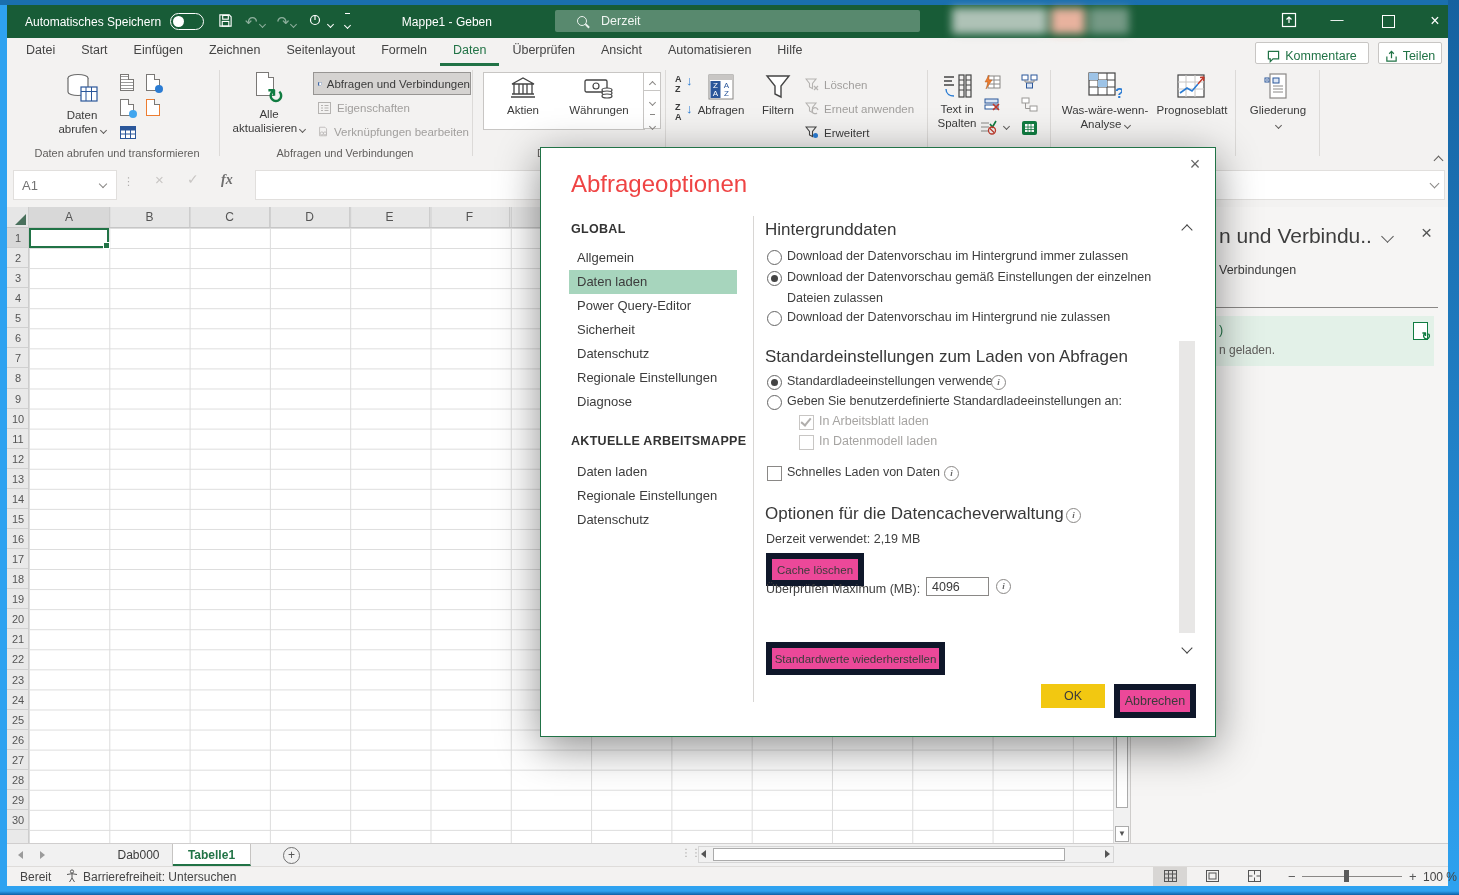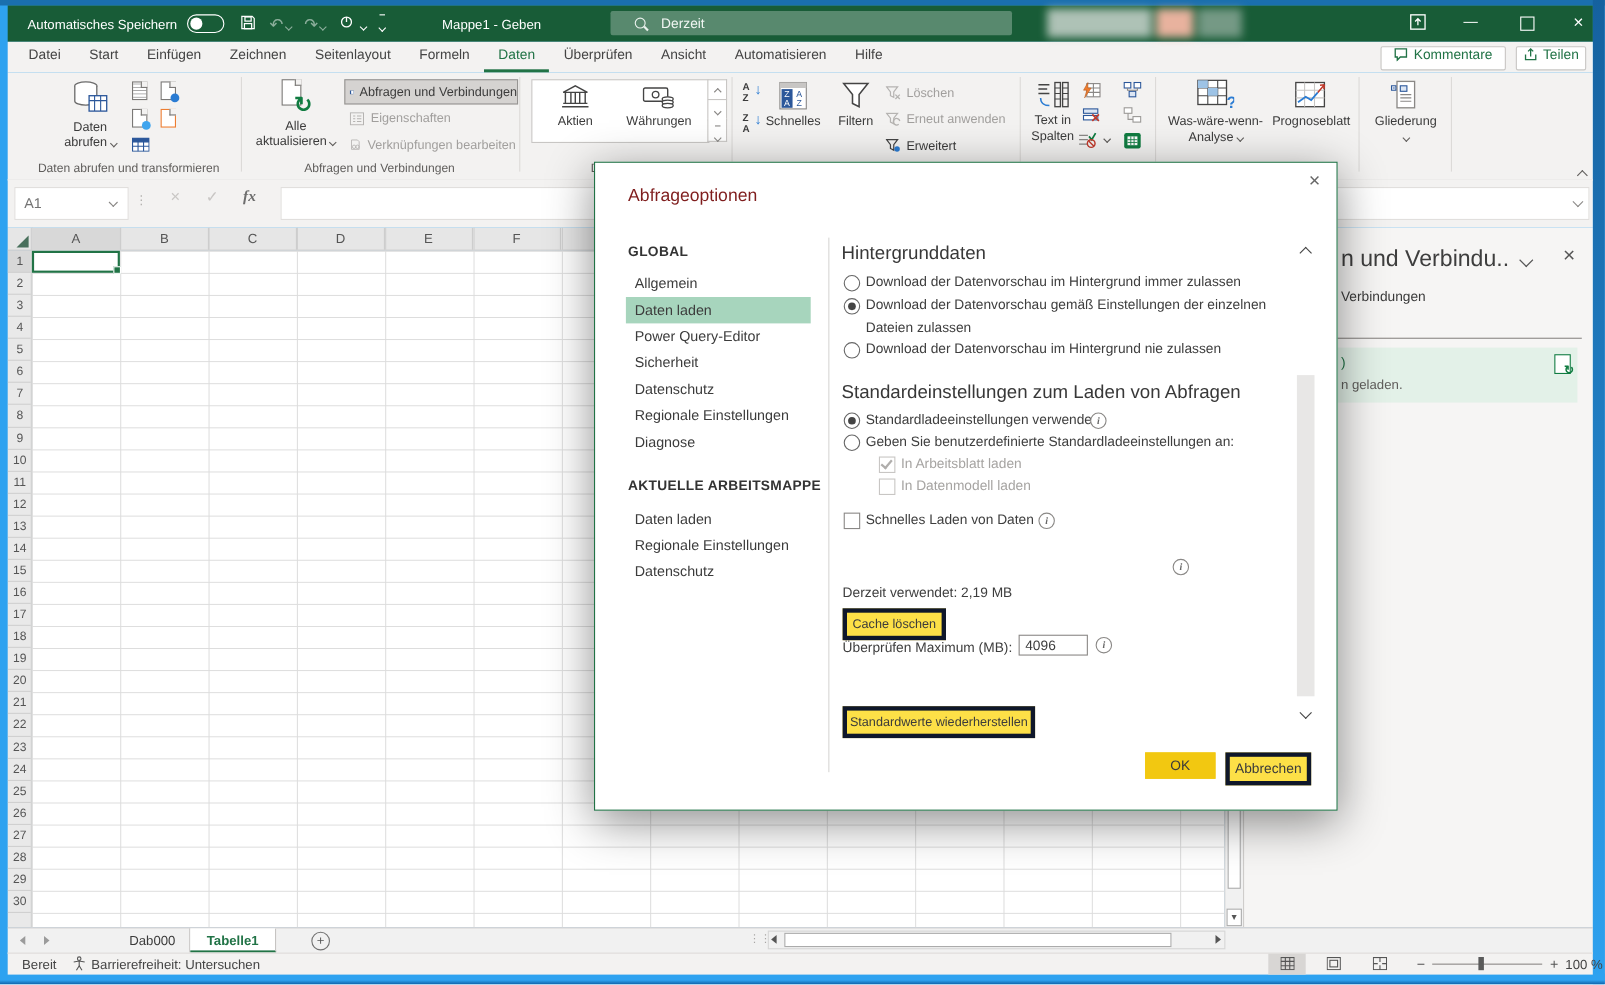--- a/index.html
+++ b/index.html
@@ -22,21 +22,21 @@
   .gsep{position:absolute;top:4px;width:1px;height:86px;background:#DCDAD8}
   .glabel{position:absolute;top:81px;font-size:11px;color:#605E5C;text-align:center}
   .bigbtn{position:absolute;text-align:center;font-size:11.5px;color:#3B3B3B;line-height:14px}
   .smbtn{position:absolute;height:21px;display:flex;align-items:center;font-size:11.5px;color:#3B3B3B;white-space:nowrap}
   .smbtn.dis{color:#A19F9D}
   .pressed{background:#D5D3D1;border:1px solid #979593}
   .fico{width:12px;height:15px;border:1px solid #7A7876;background:#fff;position:relative}
   .fico::before{content:"";position:absolute;right:-1px;top:-1px;width:5px;height:5px;background:#F3F2F1;border-left:1px solid #7A7876;border-bottom:1px solid #7A7876}
   .dot{position:absolute;width:8px;height:8px;border-radius:50%;right:-4px;bottom:-2px}
   .outbtn{position:absolute;height:20px;background:#fff;border:1px solid #C8C6C4;border-radius:2px;
-          display:flex;align-items:flex-start;justify-content:center;font-size:12.5px;color:#217346;gap:5px}
+          display:flex;align-items:flex-end;justify-content:center;font-size:12.5px;color:#217346;gap:5px}
   
   #fbar{left:7px;top:163px;width:1441px;height:44px;background:#F3F2F1}
   .whitebox{position:absolute;background:#fff;border:1px solid #E1DFDD}
   
   .colh{position:absolute;top:0;height:21px;text-align:center;line-height:21px;font-size:12px;color:#555;border-right:1px solid #CDCDCD;box-sizing:border-box}
   .colh.sel{background:#D8D8D8}
   .rowh{position:absolute;left:0;width:22px;text-align:center;font-size:11px;color:#555;border-bottom:1px solid #D0D0D0;box-sizing:border-box}
   .rowh.sel{background:#D8D8D8}
   
   #dialog{left:540px;top:147px;width:674px;height:588px;background:#fff;border:1px solid #217346;
@@ -47,21 +47,21 @@
   .navitem{height:24px;line-height:24px;padding-left:8px;font-size:13px;color:#3C3C3C}
   .navitem.sel{background:#A7D5BD}
   .navhdr{position:absolute;font-size:12.5px;font-weight:bold;color:#333;letter-spacing:.3px;white-space:nowrap}
   .radio{position:absolute;width:13px;height:13px;border:1px solid #666;border-radius:50%;background:#fff}
   .radio.sel::after{content:"";position:absolute;left:3px;top:3px;width:7px;height:7px;background:#444;border-radius:50%}
   .chk{position:absolute;width:13px;height:13px;border:1px solid #8A8886;background:#fff}
   .chk.dis{border-color:#C8C6C4}
   .chk.dis.checked::after{content:"";position:absolute;left:3px;top:0px;width:4px;height:8px;border-right:2px solid #B0AEAC;border-bottom:2px solid #B0AEAC;transform:rotate(40deg)}
   .info{position:absolute;width:13px;height:13px;border:1px solid #8A8886;border-radius:50%;color:#666;
         font:italic bold 9px "Liberation Serif",serif;text-align:center;line-height:13px;background:#fff}
-  .dbtn{position:absolute;background:#fde047;border:4px solid #0f172a;font-size:11.5px;color:#3B3B3B;
+  .dbtn{position:absolute;background:#ec4899;border:6px solid #0f172a;font-size:11.5px;color:#3B3B3B;
         display:flex;align-items:center;justify-content:center}
   
   .sb-thumb{position:absolute;background:#fff;border:1px solid #ABABAB;box-sizing:border-box}
   
   #tabbar{left:7px;top:843px;width:1441px;height:23px;background:#F1F1F1;border-top:1px solid #D0CECE}
   .shtab{position:absolute;top:0;height:22px;line-height:22px;text-align:center;font-size:12px;color:#3B3B3B;border-right:1px solid #C6C4C2;box-sizing:border-box}
   .shtab.active{background:#fff;color:#217346;font-weight:bold;border-bottom:2px solid #217346}
   #statusbar{left:7px;top:866px;width:1441px;height:19px;background:#F3F2F1;border-top:1px solid #DEDCDA;font-size:12px;color:#444}
 </style>
 </head>
@@ -248,21 +248,21 @@
     <div class="bigbtn" style="left:686px;top:4px;width:56px;height:76px">
       <svg width="26" height="26" viewBox="0 0 26 26" style="margin-top:4px">
         <rect x="1" y="1" width="24" height="24" fill="#fff" stroke="#8A8886"></rect>
         <rect x="1" y="1" width="24" height="5" fill="#C8C6C4"></rect>
         <rect x="2.5" y="7" width="10" height="17" fill="#2B579A"></rect>
         <text x="7.5" y="14" font-size="8" fill="#fff" text-anchor="middle" font-family="Liberation Sans">Z</text>
         <text x="7.5" y="22" font-size="8" fill="#fff" text-anchor="middle" font-family="Liberation Sans">A</text>
         <text x="18.5" y="14" font-size="8" fill="#2B579A" text-anchor="middle" font-family="Liberation Sans">A</text>
         <text x="18.5" y="22" font-size="8" fill="#2B579A" text-anchor="middle" font-family="Liberation Sans">Z</text>
       </svg>
-      <div>Schnelles</div>
+      <div>Abfragen</div>
     </div>
     <div class="bigbtn" style="left:748px;top:4px;width:46px;height:76px">
       <svg width="28" height="26" viewBox="0 0 28 26" style="margin-top:4px">
         <path d="M3 2h22L17 12v11l-6-3v-8z" fill="#fff" stroke="#444" stroke-width="1.4"></path>
       </svg>
       <div>Filtern</div>
     </div>
     <div class="smbtn dis" style="left:798px;top:8px;width:118px">
       <svg width="14" height="13" viewBox="0 0 14 13" style="margin-right:5px">
           <path d="M1 1h10L7.5 5.5v5l-3-1.5v-3.5z" fill="none" stroke="#B5B3B1" stroke-width="1.1"></path>
@@ -495,21 +495,21 @@
     <span class="abs" style="left:1281px;top:2px;font-size:13px;color:#555">−</span>
     <span class="abs" style="left:1295px;top:9px;width:100px;height:1px;background:#8A8886">
       <span style="position:absolute;left:42px;top:-6px;width:5px;height:12px;background:#5A5A5A"></span>
     </span>
     <span class="abs" style="left:1402px;top:2px;font-size:13px;color:#555">+</span>
     <span class="abs nw" style="left:1416px;top:3px">100 %</span>
   </div>
 
   <div id="dialog" class="abs">
     <span style="position:absolute;left:642px;top:4px;width:24px;height:24px;text-align:center;line-height:24px;font-size:18px;color:#666">×</span>
-    <div class="abs nw" style="left:30px;top:22px;font-size:16px;color:#7f1d1d">Abfrageoptionen</div>
+    <div class="abs nw" style="left:30px;top:22px;font-size:24px;color:#ef4444">Abfrageoptionen</div>
 
     <div class="navhdr" style="left:30px;top:74px">GLOBAL</div>
     <div class="abs" id="dlg-nav-global" style="left:28px;top:98px;width:168px">
         <div class="navitem">Allgemein</div>
         <div class="navitem sel">Daten laden</div>
         <div class="navitem">Power Query-Editor</div>
         <div class="navitem">Sicherheit</div>
         <div class="navitem">Datenschutz</div>
         <div class="navitem">Regionale Einstellungen</div>
         <div class="navitem">Diagnose</div>
@@ -538,20 +538,21 @@
     <span class="radio" style="left:226px;top:247px"></span>
     <div class="dlbl" style="left:246px;top:246px">Geben Sie benutzerdefinierte Standardladeeinstellungen an:</div>
     <span class="chk dis checked" style="left:258px;top:267px"></span>
     <div class="dlbl dis" style="left:278px;top:266px">In Arbeitsblatt laden</div>
     <span class="chk dis" style="left:258px;top:287px"></span>
     <div class="dlbl dis" style="left:278px;top:286px">In Datenmodell laden</div>
     <span class="chk" style="left:226px;top:318px"></span>
     <div class="dlbl" style="left:246px;top:317px">Schnelles Laden von Daten</div>
     <span class="info" style="left:403px;top:318px">i</span>
 
+    <div class="dhead" style="left:224px;top:356px">Optionen für die Datencacheverwaltung</div>
     <span class="info" style="left:525px;top:360px">i</span>
     <div class="dlbl" style="left:225px;top:384px">Derzeit verwendet: 2,19 MB</div>
     <div class="dbtn" style="left:225px;top:405px;width:86px;height:21px">Cache löschen</div>
     <div class="dlbl" style="left:225px;top:434px">Überprüfen Maximum (MB):</div>
     <input style="position: absolute; left: 385px; top: 429px; width: 56px; height: 17px; border: 1px solid rgb(138, 136, 134); font: 12.5px &quot;Liberation Sans&quot;, sans-serif; color: rgb(59, 59, 59); padding: 0px 0px 0px 5px;" value="4096">
     <span class="info" style="left:455px;top:431px">i</span>
 
     <div class="dbtn" style="left:225px;top:494px;width:167px;height:21px">Standardwerte wiederherstellen</div>
     <div class="dbtn" style="left:500px;top:536px;width:62px;height:22px;background:#F2C811;border:1px solid #F2C811;font-size:12.5px">OK</div>
     <div class="dbtn" style="left:573px;top:536px;width:70px;height:22px;font-size:12.5px">Abbrechen</div>

